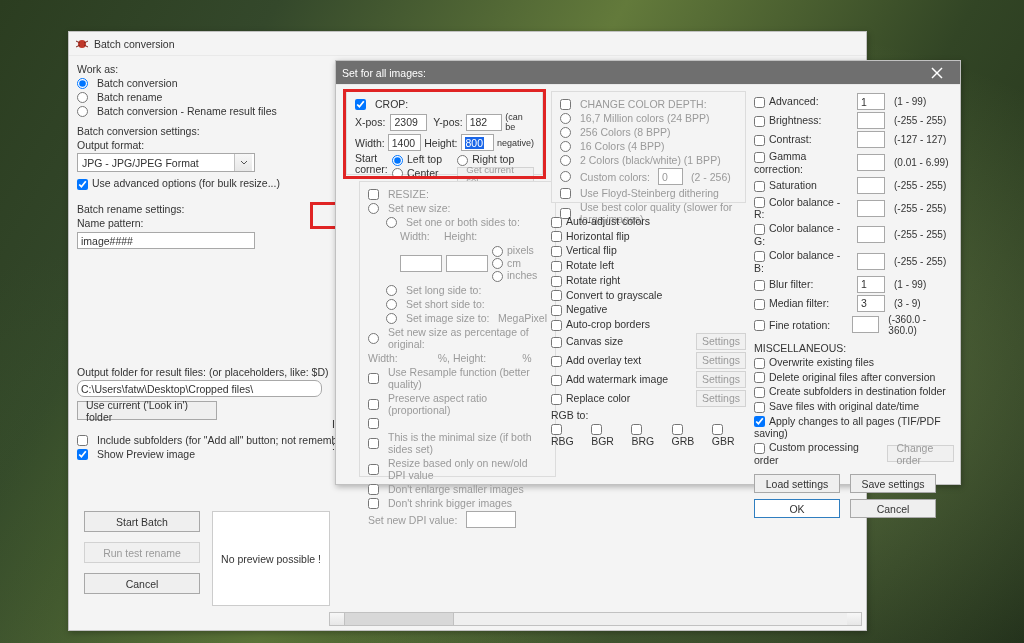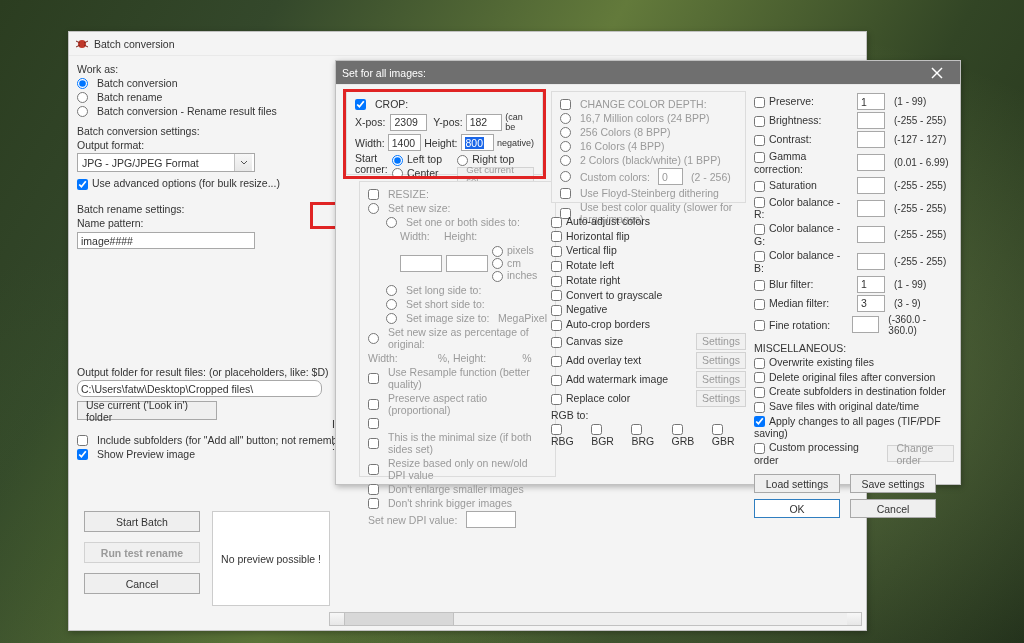--- a/index.html
+++ b/index.html
@@ -144,21 +144,21 @@
       </label>
     <label class="row lbl">
         <input type="checkbox" checked="" style="">
         <span>Show Preview image</span>
       </label>
 
     
     <div style="position:absolute;left:15px;bottom:24px;display:flex;gap:12px;">
       <div style="display:flex;flex-direction:column;gap:10px;width:116px;">
         <div class="btn" style="height:21px;">Start Batch</div>
-        <div class="btn d" style="height:21px;font-weight:bold;">Run test rename</div>
+        <div class="btn d" style="height:21px;">Run test rename</div>
         <div class="btn" style="height:21px;">Cancel</div>
       </div>
       <div class="prevbox" style="width:118px;height:95px;">
         <span>No preview possible !</span>
       </div>
     </div>
   </div>
   <div class="hsb" style="left:260px;">
     <div class="ar"></div>
     <div class="thumb"></div>
@@ -401,21 +401,21 @@
         <label class="lbl"><input type="checkbox" style=""><span>BGR</span></label>
         <label class="lbl"><input type="checkbox" style=""><span>BRG</span></label>
         <label class="lbl"><input type="checkbox" style=""><span>GRB</span></label>
         <label class="lbl"><input type="checkbox" style=""><span>GBR</span></label>
       </div>
   </div>
 
   <div style="position:absolute;left:418px;top:30px;width:200px;">
     <div id="filtcol">
         <div class="row">
-          <label class="lbl" style="width:98px;"><input type="checkbox" style=""><span>Preserve:</span></label>
+          <label class="lbl" style="width:98px;"><input type="checkbox" style=""><span>Advanced:</span></label>
           <div class="field" style="width:28px;">1</div>
           <span style="margin-left:4px;font-size:10px;">(1 - 99)</span>
         </div>
         <div class="row">
           <label class="lbl" style="width:98px;"><input type="checkbox" style=""><span>Brightness:</span></label>
           <div class="field" style="width:28px;"></div>
           <span style="margin-left:4px;font-size:10px;">(-255 - 255)</span>
         </div>
         <div class="row">
           <label class="lbl" style="width:98px;"><input type="checkbox" style=""><span>Contrast:</span></label>

